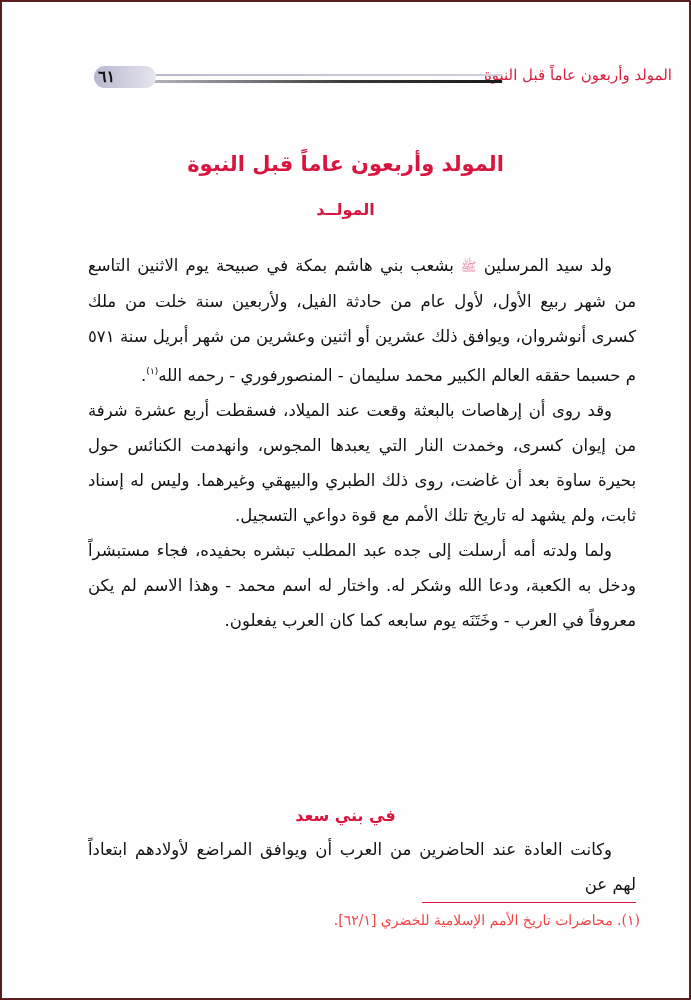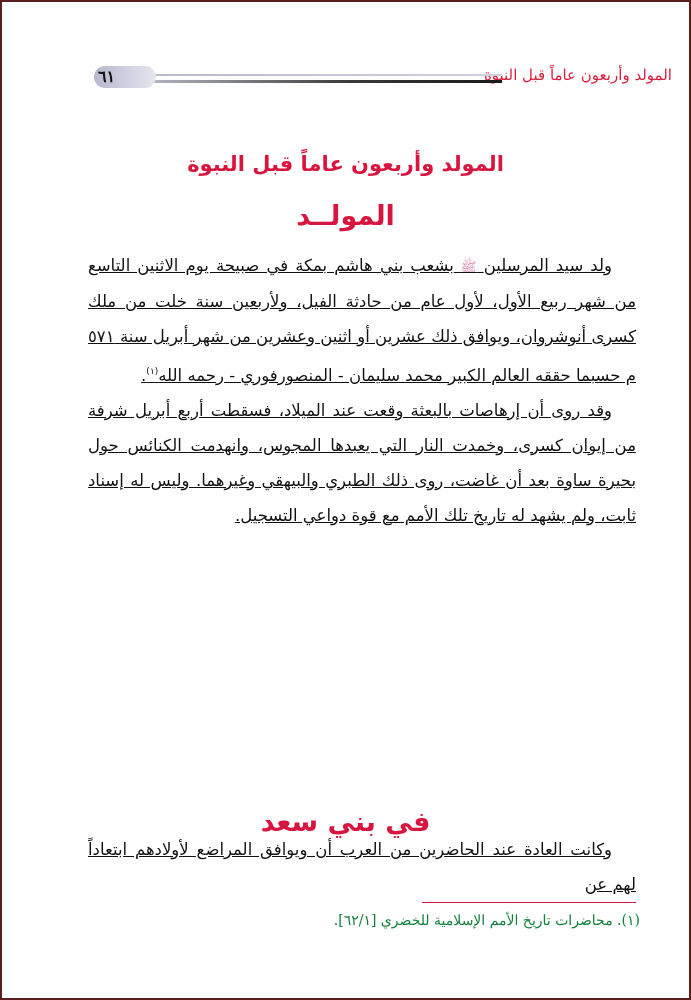--- a/index.html
+++ b/index.html
@@ -35,35 +35,35 @@
     .page-number {
       position: absolute; left: 4px; top: 1px; font-size: 16px; font-weight: bold; color: #111;
       font-family: "DejaVu Serif", serif;
     }
     .chapter-title {
       position: absolute; left: 0; width: 691px; top: 152px; text-align: center;
       font-size: 21px; font-weight: bold; color: #d8153f; direction: rtl;
     }
     .section-title {
       position: absolute; left: 0; width: 691px; text-align: center;
-      font-size: 27px; font-weight: bold; color: #d8153f; direction: rtl;
+      font-size: 16px; font-weight: bold; color: #d8153f; direction: rtl;
     }
     .body-text {
       position: absolute; left: 88px; width: 548px; direction: rtl; text-align: justify;
-      font-size: 16.5px; line-height: 35px; color: #111; text-decoration: underline;
+      font-size: 16.5px; line-height: 35px; color: #111;
     }
     .body-text p { margin: 0; text-indent: 24px; }
     .saw { color: #e07aa0; font-size: 13px; }
     .fnref { font-size: 9px; vertical-align: super; }
     .fn-rule {
       position: absolute; left: 422px; width: 214px; top: 902px; height: 1px; background: #d8153f;
     }
     .footnote {
       position: absolute; left: 88px; width: 552px; top: 912px; direction: rtl; text-align: right;
-      font-size: 14px; color: #15803d; font-family: "DejaVu Serif", serif;
+      font-size: 14px; color: #ef4444; font-family: "DejaVu Serif", serif;
     }
   </style>
 </head>
 <body>
 
 <div class="frame"></div>
 
 <div class="header">
   <span class="header-title">المولد وأربعون عاماً قبل النبوة</span>
   <div class="header-rule-top"></div>
@@ -72,21 +72,22 @@
     <span class="page-number">٦١</span>
   </div>
 </div>
 
 <div class="chapter-title">المولد وأربعون عاماً قبل النبوة</div>
 
 <div class="section-title" style="top:200px;">المولــد</div>
 
 <div class="body-text" style="top:248px;">
   <p><span>ولد سيد المرسلين</span> <span class="saw">ﷺ</span> <span>بشعب بني هاشم بمكة في صبيحة يوم الاثنين التاسع من شهر ربيع الأول، لأول عام من حادثة الفيل، ولأربعين سنة خلت من ملك كسرى أنوشروان، ويوافق ذلك عشرين أو اثنين وعشرين من شهر أبريل سنة ٥٧١ م حسبما حققه العالم الكبير محمد سليمان - المنصورفوري - رحمه الله</span><span class="fnref">(١)</span><span>.</span></p>
-  <p>وقد روى أن إرهاصات بالبعثة وقعت عند الميلاد، فسقطت أربع أبريل شرفة من إيوان كسرى، وخمدت النار التي يعبدها المجوس، وانهدمت الكنائس حول بحيرة ساوة بعد أن غاضت، روى ذلك الطبري والبيهقي وغيرهما. وليس له إسناد ثابت، ولم يشهد له تاريخ تلك الأمم مع قوة دواعي التسجيل.</p>
+  <p>وقد روى أن إرهاصات بالبعثة وقعت عند الميلاد، فسقطت أربع عشرة شرفة من إيوان كسرى، وخمدت النار التي يعبدها المجوس، وانهدمت الكنائس حول بحيرة ساوة بعد أن غاضت، روى ذلك الطبري والبيهقي وغيرهما. وليس له إسناد ثابت، ولم يشهد له تاريخ تلك الأمم مع قوة دواعي التسجيل.</p>
+  <p>ولما ولدته أمه أرسلت إلى جده عبد المطلب تبشره بحفيده، فجاء مستبشراً ودخل به الكعبة، ودعا الله وشكر له. واختار له اسم محمد - وهذا الاسم لم يكن معروفاً في العرب - وخَتَنَه يوم سابعه كما كان العرب يفعلون.</p>
 </div>
 
 <div class="section-title" style="top:790px;margin-top:16px;">في بني سعد</div>
 
 <div class="body-text" style="top:832px;">
   <p>وكانت العادة عند الحاضرين من العرب أن ويوافق المراضع لأولادهم ابتعاداً لهم عن</p>
 </div>
 
 <div class="fn-rule"></div>
 <div class="footnote">(١). محاضرات تاريخ الأمم الإسلامية للخضري [٦٢/١].</div>

